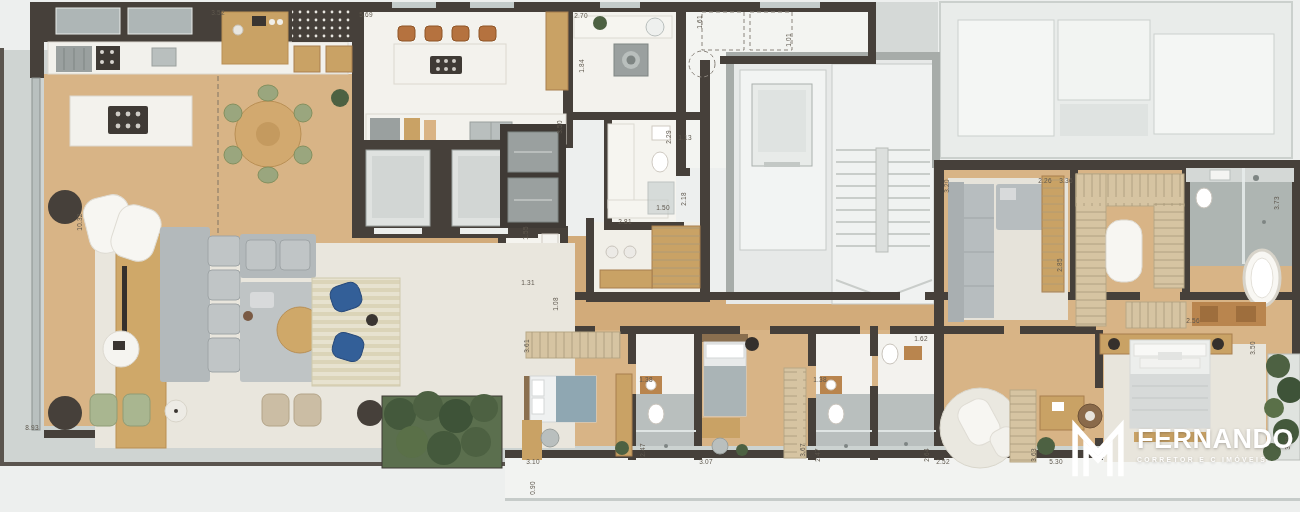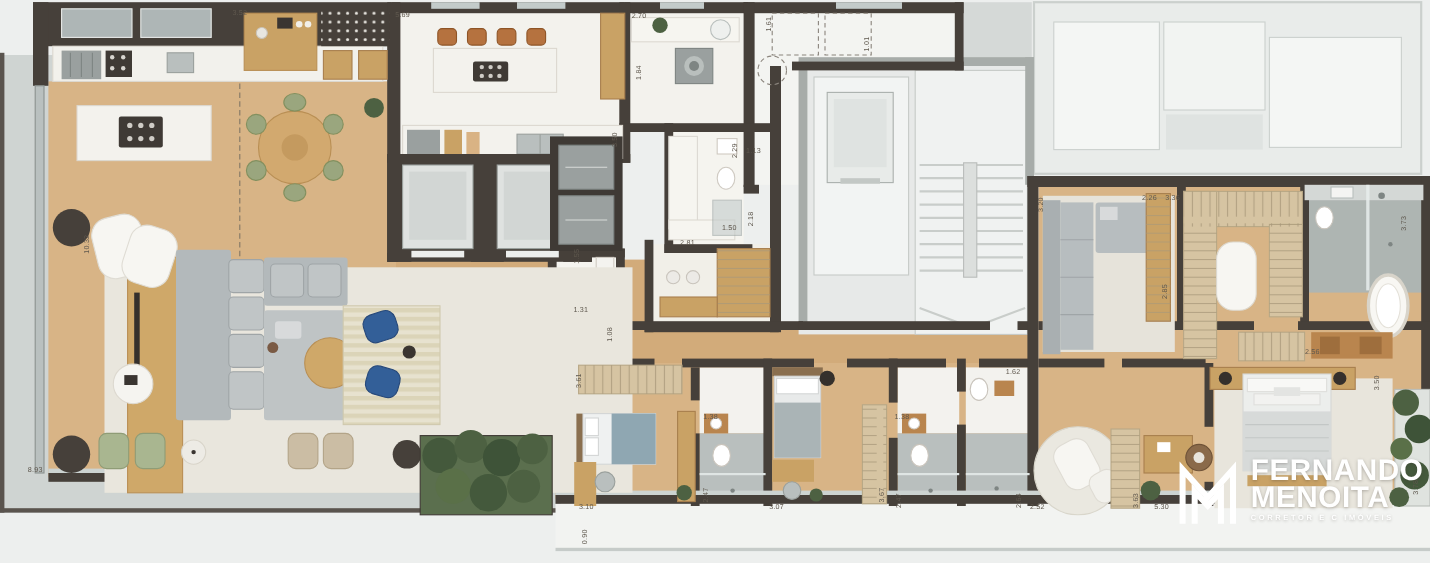--- a/index.html
+++ b/index.html
@@ -534,17 +534,16 @@
       <span class="dim v" style="left: 1288px; top: 443px;">3.78</span>
     </div>
 
 <div class="logo">
   <svg width="56" height="66" viewBox="0 0 60 72">
     <path d="M5 70 V16 L30 44 L55 16 V70" stroke="#ffffff" stroke-width="6" fill="none"></path>
     <path d="M17 70 V38 L30 52 L43 38 V70" stroke="#ffffff" stroke-width="6" fill="none"></path>
   </svg>
   <div>
     <div class="name">FERNANDO</div>
-    <div class="name">MENOITA</div>
     <div class="tag">CORRETOR E C IMÓVEIS</div>
   </div>
 </div>
 </div>
 
 </body></html>

